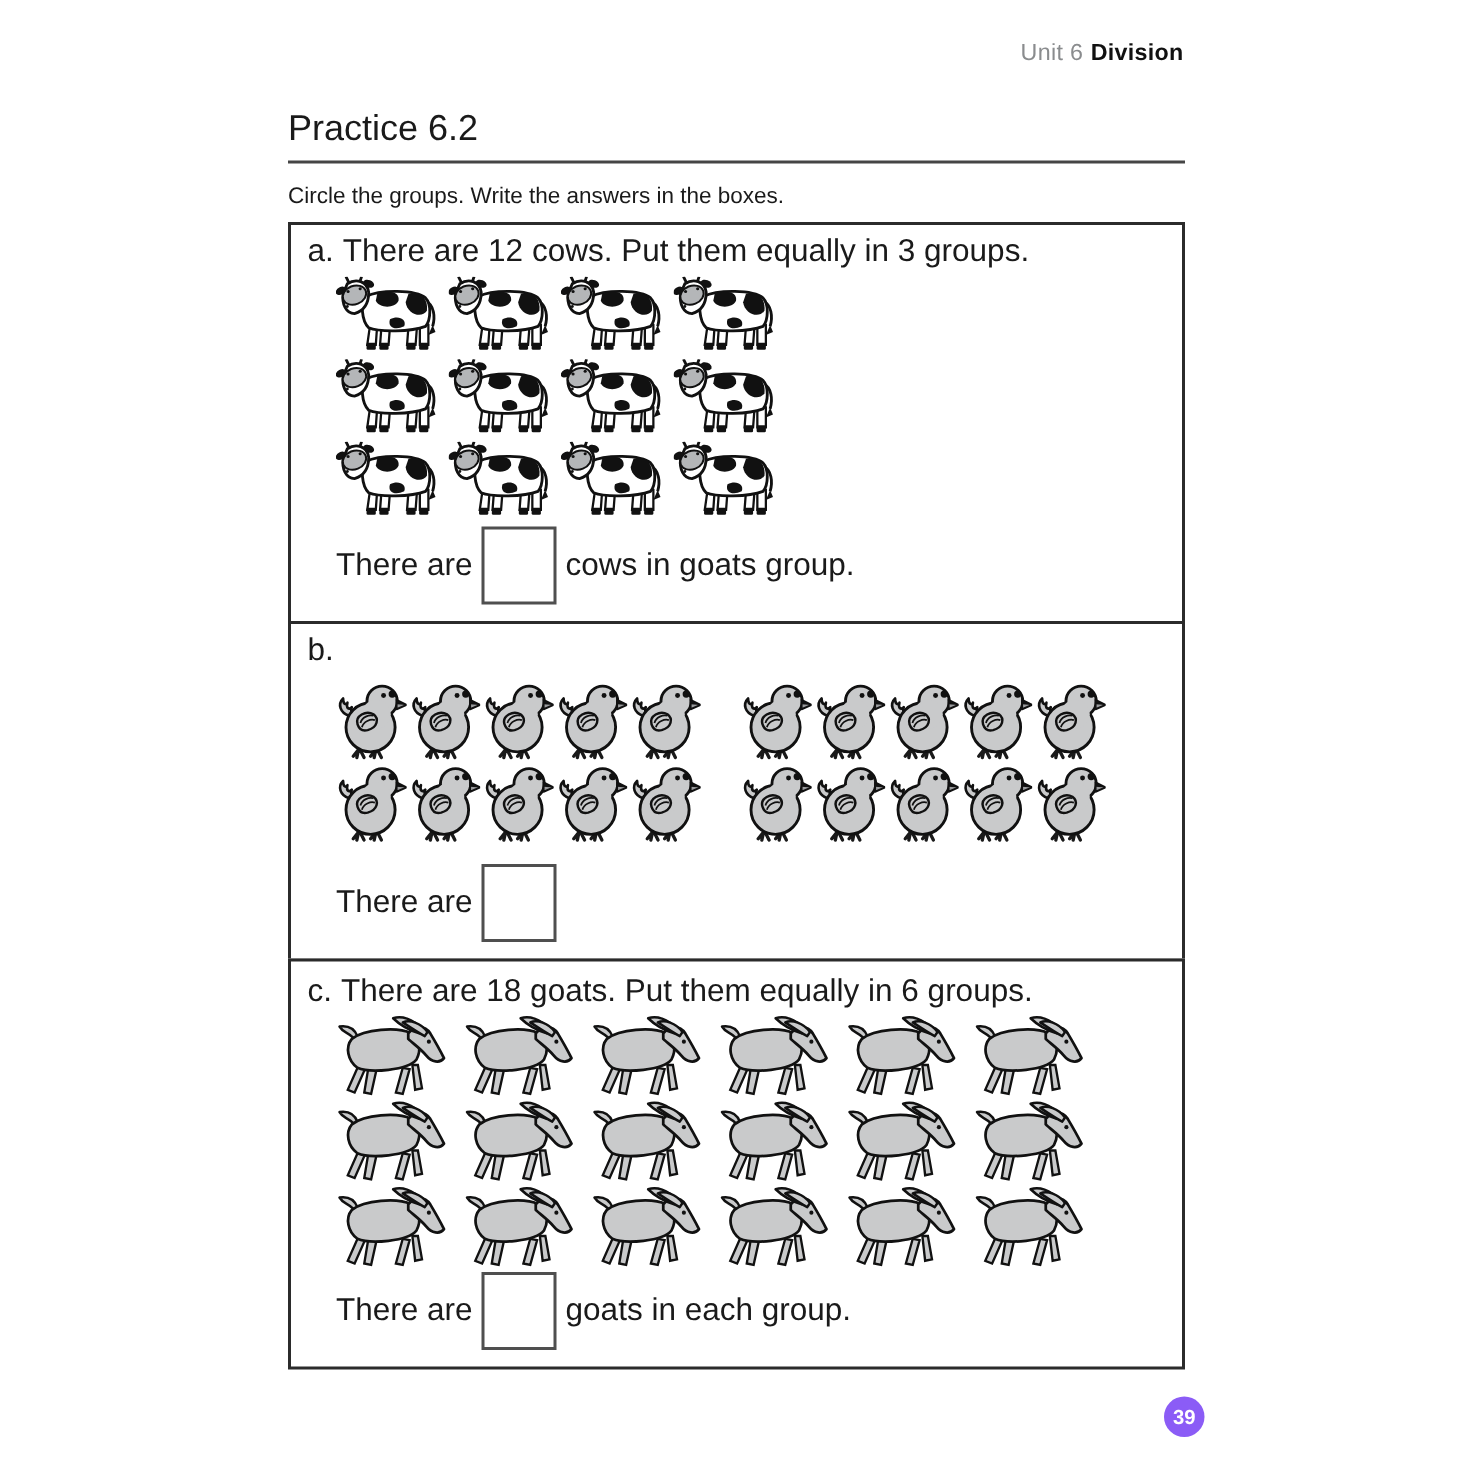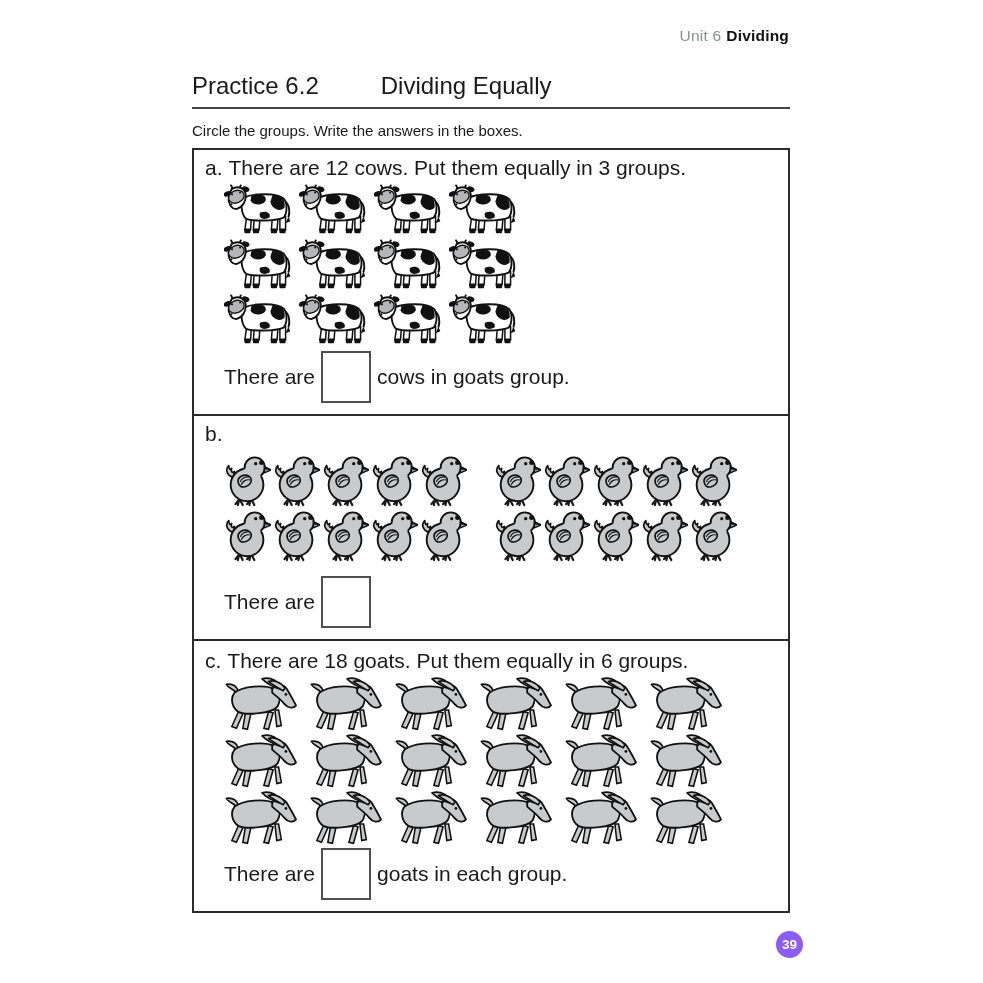--- a/index.html
+++ b/index.html
@@ -129,28 +129,27 @@
       <path d="M62 10 C 55 2, 47 0, 41 2 C 46 7, 54 11, 60 13 Z" fill="#c9cacb" stroke="#111" stroke-width="1.8" stroke-linejoin="round"></path>
       <path d="M66 12 C 61 5, 53 3, 48 5 C 54 9, 60 13, 64 15 Z" fill="#c9cacb" stroke="#111" stroke-width="1.8" stroke-linejoin="round"></path>
       <circle cx="67" cy="19" r="1.5" fill="#111"></circle>
     </symbol>
   </defs>
 </svg>
 
 <div class="page">
 
   <div class="header">
-    <span class="unit">Unit 6</span><span class="topic">Dividing</span>
+    <span class="unit">Unit 6</span><span class="topic">Division</span>
   </div>
 
   <div class="content">
 
     <div class="title-row">
       <span class="practice-label">Practice 6.2</span>
-      <span class="practice-title">Dividing Equally</span>
     </div>
 
     <div class="instruction">Circle the groups. Write the answers in the boxes.</div>
 
     <div class="problems">
 
       <div class="problem" style="height:268px">
         <div class="prompt-line">
           <span class="letter">a.</span>
           <span>There are 12 cows. Put them equally in 3 groups.</span>

